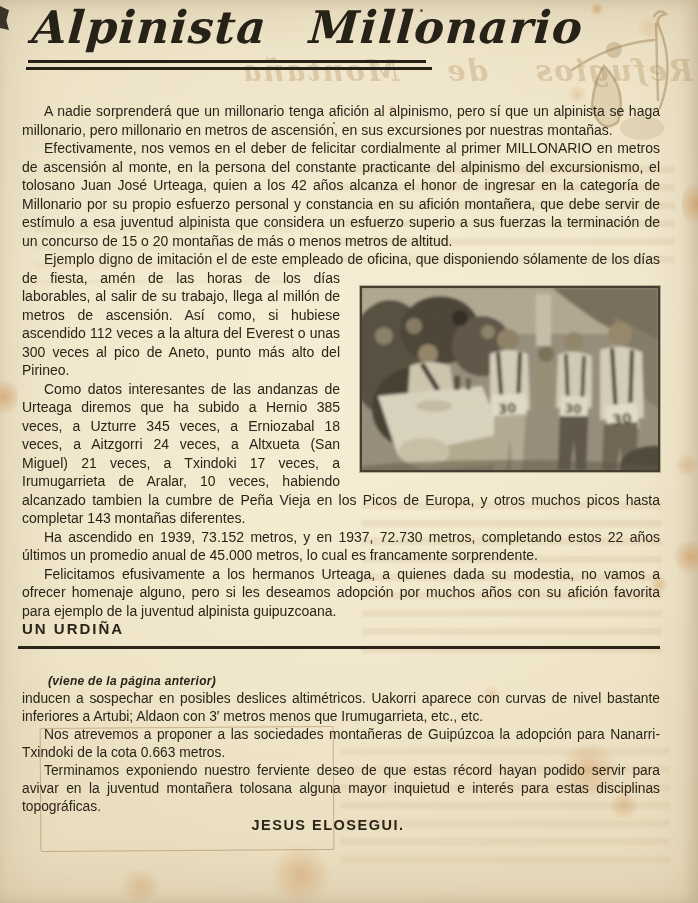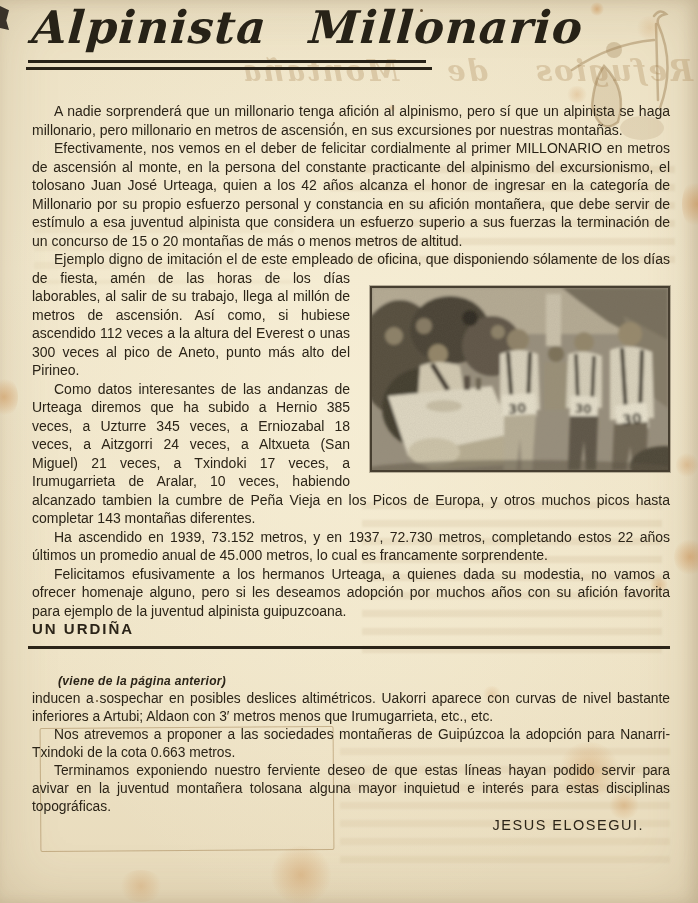--- a/index.html
+++ b/index.html
@@ -61,30 +61,30 @@
   .st-l { left:482px; top:686px; width:20px; height:16px; opacity:.5; }
   .st-m { left:676px; top:452px; width:22px; height:26px; opacity:.7; }
   .st-n { left:388px; top:104px; width:8px;  height:8px;  opacity:.7; }
   .st-o { left:636px; top:16px;  width:28px; height:24px; opacity:.4; }
   .speck { position:absolute; border-radius:50%; background:#6b5638; z-index:2; }
   .sp1 { left:420px; top:9px;   width:3px; height:3px; }
   .sp2 { left:333px; top:122px; width:2px; height:2px; }
   .sp3 { left:208px; top:646px; width:3px; height:3px; }
   .sp4 { left:96px;  top:700px; width:2px; height:2px; }
   
-  .col { position:absolute; left:32px; top:102px; width:638px; z-index:4; }
+  .col { position:absolute; left:22px; top:102px; width:638px; z-index:4; }
   .col p { margin:0; text-align:justify; font-size:14px; line-height:18.5px; text-indent:22px; }
   .sig-1 { font-weight:bold; letter-spacing:2px; text-align:left; padding-right:112px;
            font-size:15px; line-height:18.5px; margin-top:0; }
   .divider { border:none; height:3px; background:#2b2418; margin:7px 0 0 -4px; width:642px; }
   .cont-header { margin-top:25px; font-family:"Liberation Sans", sans-serif; font-style:italic;
            font-weight:bold; font-size:12px; text-indent:26px; letter-spacing:.3px; }
   .cont p { font-size:13.8px; line-height:18px; margin-top:0; }
   .cont .first { text-indent:0; margin-top:2px; }
-  .sig-2 { font-weight:normal; letter-spacing:1.5px; text-align:right; padding-right:26px;
+  .sig-2 { font-weight:bold; letter-spacing:1.5px; text-align:center; padding-right:26px;
            font-size:14.5px; line-height:18px; }
   
   .ph-push { float:right; width:0; height:36px; }
   .photo-frame { float:right; clear:right; width:296px; height:182px; margin:0 0 10px 20px;
            border:2px solid #463e30; background:#988f7d; box-shadow:0 0 0 1px rgba(70,60,45,.35);
            display:block; }
   .photo-frame svg { display:block; }
 </style>
 </head>
 <body>
@@ -206,17 +206,17 @@
     <p>Ha ascendido en 1939, 73.152 metros, y en 1937, 72.730 metros, completando estos 22 años últimos un promedio anual de 45.000 metros, lo cual es francamente sorprendente.</p>
     <p>Felicitamos efusivamente a los hermanos Urteaga, a quienes dada su modestia, no vamos a ofrecer homenaje alguno, pero si les deseamos adopción por muchos años con su afición favorita para ejemplo de la juventud alpinista guipuzcoana.</p>
     <div class="sig-1">UN URDIÑA</div>
 
     <hr class="divider">
 
     <section class="cont">
       <div class="cont-header">(viene de la página anterior)</div>
       <p class="first">inducen a sospechar en posibles deslices altimétricos. Uakorri aparece con curvas de nivel bastante inferiores a Artubi; Aldaon con 3′ metros menos que Irumugarrieta, etc., etc.</p>
       <p>Nos atrevemos a proponer a las sociedades montañeras de Guipúzcoa la adopción para Nanarri-Txindoki de la cota 0.663 metros.</p>
-      <p>Terminamos exponiendo nuestro ferviente deseo de que estas líneas hayan podido servir para avivar en la juventud montañera tolosana alguna mayor inquietud e interés para estas disciplinas topográficas.</p>
+      <p>Terminamos exponiendo nuestro ferviente deseo de que estas récord hayan podido servir para avivar en la juventud montañera tolosana alguna mayor inquietud e interés para estas disciplinas topográficas.</p>
       <div class="sig-2">JESUS ELOSEGUI.</div>
     </section>
   </main>
 </div>
 
 </body></html>

